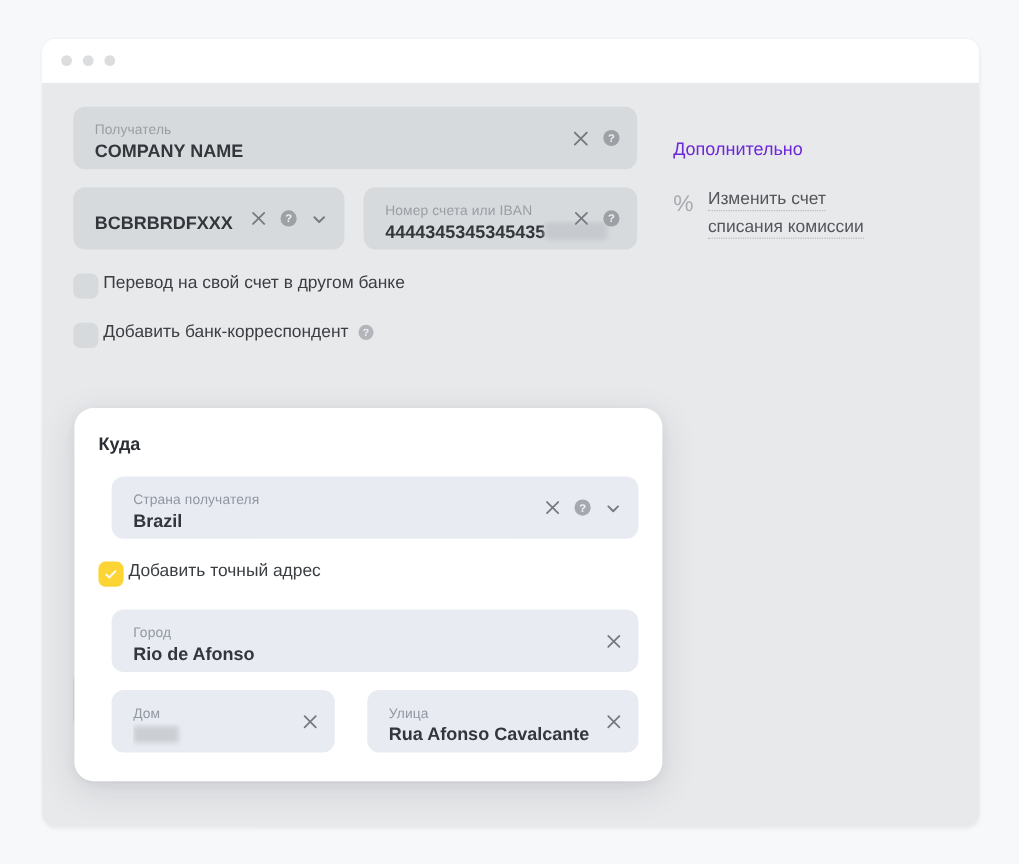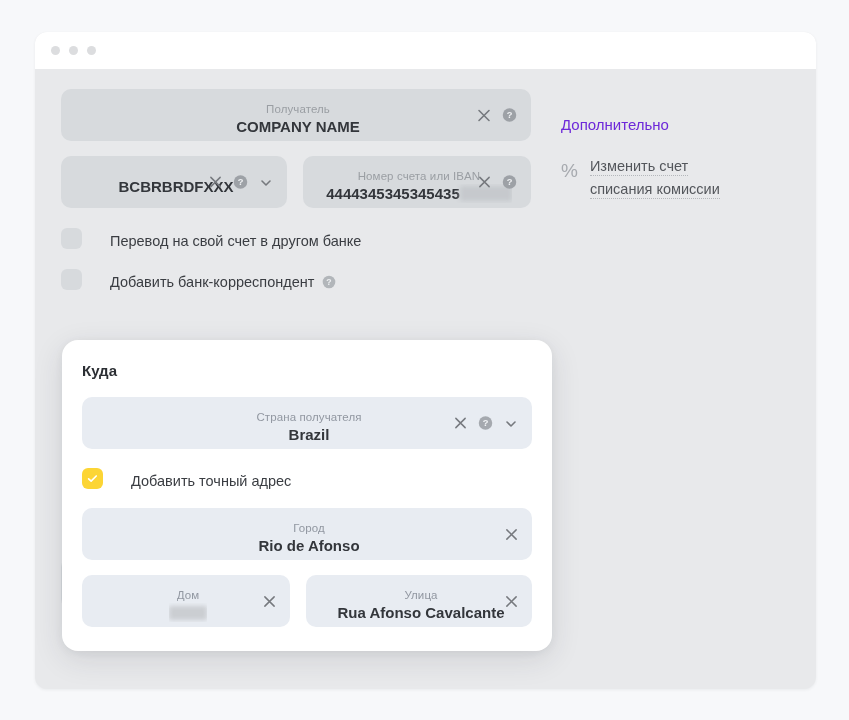--- a/index.html
+++ b/index.html
@@ -61,23 +61,22 @@
   
   .field {
     position: relative;
     background: #D7DADD;
     border-radius: 10px;
     height: 52px;
     padding: 8px 14px 0 18px;
     display: flex;
     flex-direction: column;
     justify-content: center;
-    align-items: center;
-  }
-  .field.modal-field { background: #E8ECF2; }
+  }
+  .field.modal-field { background: #E8ECF2; margin-left: 11px; }
 
   .field-label {
     font-size: 11.5px;
     color: #9A9EA3;
     line-height: 14px;
     white-space: nowrap;
     overflow: hidden;
     letter-spacing: 0.1px;
   }
   .field.modal-field .field-label { color: #9197A1; }
@@ -122,22 +121,22 @@
   .helper-text {
     font-size: 12.5px;
     color: #A2A5A9;
     letter-spacing: 0.4px;
     margin: 9px 0 0 4px;
   }
 
   
   .check-row {
     display: flex;
-    align-items: flex-end;
-    gap: 28px;
+    align-items: flex-start;
+    gap: 4px;
     margin-top: 20px;
   }
   .checkbox {
     width: 21px; height: 21px;
     border-radius: 6px;
     background: #D7DADD;
     flex: none;
   }
   .checkbox.checked {
     background: #FCD535;

